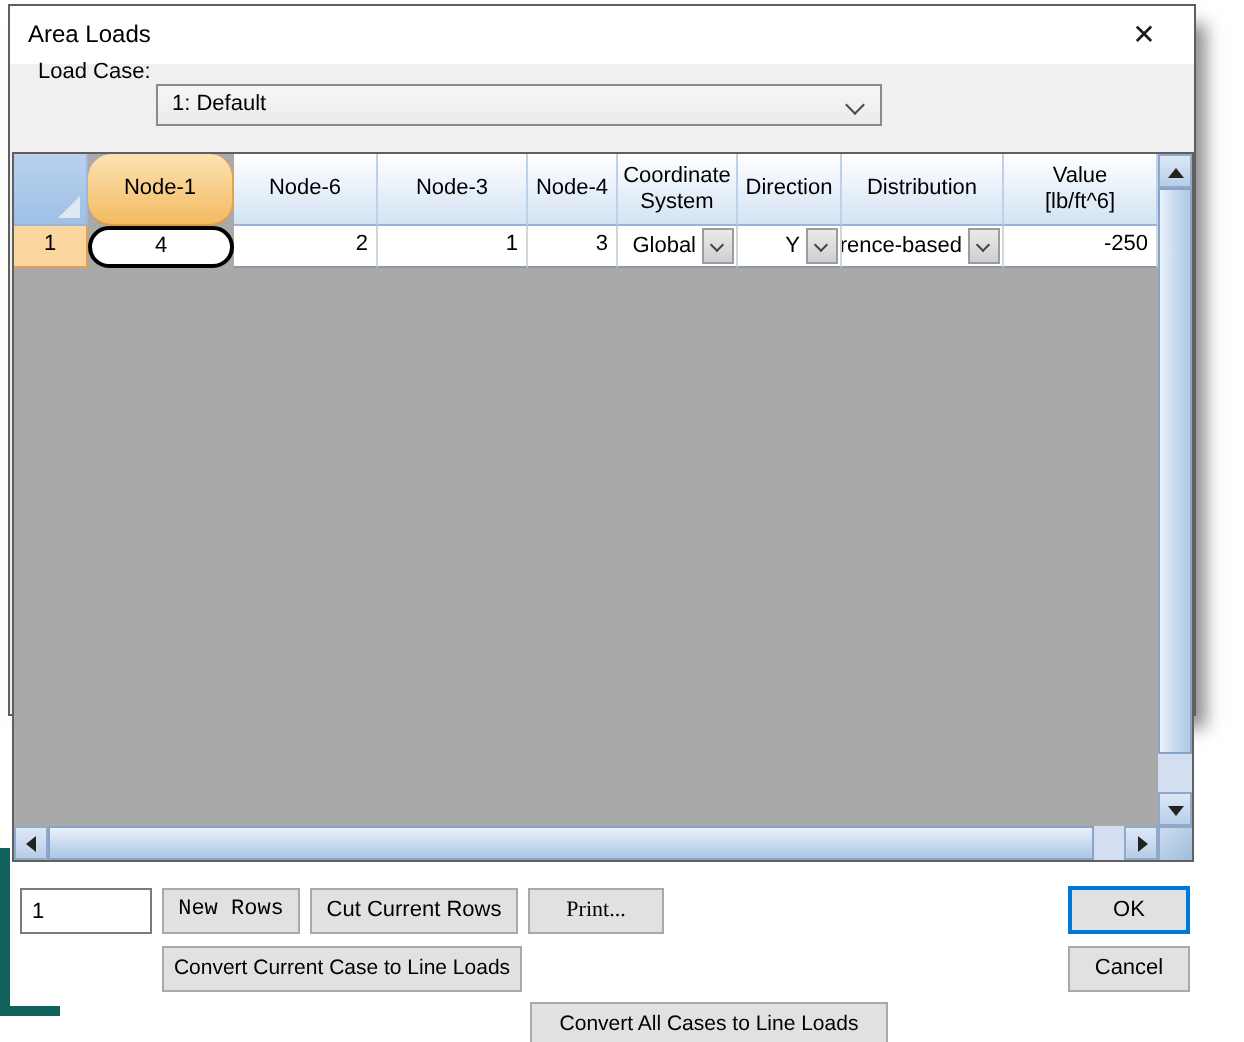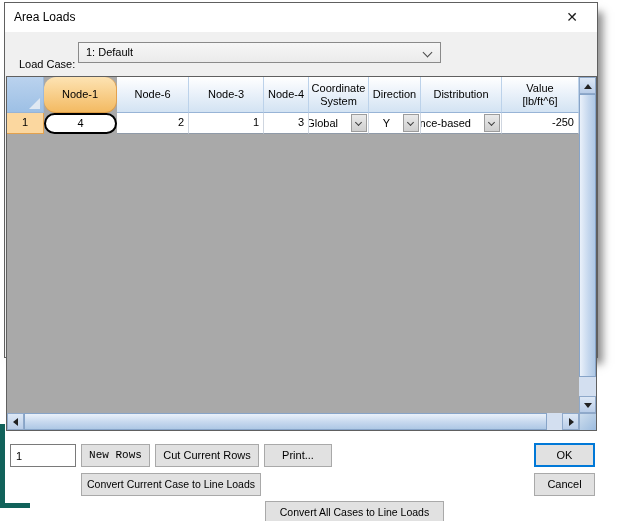--- a/index.html
+++ b/index.html
@@ -9,21 +9,21 @@
 
   .dlg { position:absolute; left:4px; top:2px; width:594px; height:356px;
          background:#f0f0f0; border:1px solid #5f5f5f;
          box-shadow:7px 8px 8px -2px rgba(50,50,50,0.55); }
 
   .titlebar { position:absolute; left:0; top:0; width:100%; height:29px; background:#ffffff; }
   .title    { position:absolute; left:9px; top:7px; font-size:12px; color:#000; }
   .closebtn { position:absolute; right:8px; top:3px; width:34px; height:23px;
               text-align:center; line-height:23px; font-size:14px; color:#1b1b1b; cursor:default; }
 
-  .lc-label { position:absolute; left:14px; top:55px; font-size:11px; color:#000; }
+  .lc-label { position:absolute; left:14px; top:27px; font-size:11px; color:#000; }
   .combo    { position:absolute; left:73px; top:39px; width:363px; height:21px;
               background:linear-gradient(180deg,#f6f6f6,#ebebeb); border:1px solid #8a8a8a; }
   .combo-text { position:absolute; left:7px; top:3px; font-size:11px; }
   .combo-chev { position:absolute; right:9px; top:6px; width:7px; height:7px;
                 border-right:1px solid #4a4a4a; border-bottom:1px solid #4a4a4a;
                 transform:rotate(45deg); }
 
   .grid { position:absolute; left:1px; top:73px; width:591px; height:355px;
           border:1px solid #606060; background:#a9a9a9; }
   .grid-rows { position:absolute; left:0; top:0; right:17px; bottom:17px; overflow:hidden; background:#a9a9a9; }
@@ -41,21 +41,21 @@
 
   .data-row { display:flex; height:21px; }
   .dc { font-size:11px; background:#ffffff; border-right:1px solid #cfd6e0;
         border-bottom:1px solid #8f9aa8; line-height:19px; text-align:right;
         padding-right:4px; overflow:hidden; white-space:nowrap; }
   .dc.rowhdr { background:#fbd79f; border-right:1px solid #e2a14e; border-bottom:1px solid #e2a14e;
                text-align:center; padding-right:0; }
   .dc.selcell { border:2px solid #000000; text-align:center; padding-right:0; line-height:17px; }
   .dc.ddcell { display:flex; align-items:stretch; padding:0; }
   .dd-text { flex:1; display:flex; justify-content:flex-end; align-items:center; overflow:hidden;
-             padding-right:12px; }
+             padding-right:2px; }
   .dd-btn { width:16px; margin:1px; background:linear-gradient(180deg,#eaeaea,#cfcfcf);
             border:1px solid #9c9c9c; position:relative; flex:0 0 16px; }
   .dd-chev { position:absolute; left:4px; top:5px; width:5px; height:5px;
              border-right:1px solid #3f3f3f; border-bottom:1px solid #3f3f3f; transform:rotate(45deg); }
 
   
   .w-corner{width:37px;} .w-n1{width:73px;border-radius:12px;} .w-n2{width:72px;} .w-n3{width:75px;}
   .w-n4{width:45px;} .w-cs{width:60px;} .w-dir{width:52px;} .w-dist{width:81px;} .w-val{width:77px;}
 
   
@@ -80,21 +80,21 @@
   .tri-right { left:6px; top:4px;  border-top:4px solid transparent; border-bottom:4px solid transparent; border-left:5px solid #222; }
 
   
   .num-input { position:absolute; left:5px; top:441px; width:66px; height:23px;
                border:1px solid #7a7a7a; background:#fff; font-size:11px; padding:0 0 0 5px; }
   .btn { position:absolute; height:23px; background:#e1e1e1; border:1px solid #a9a9a9;
          font-size:11px; color:#000; text-align:center; line-height:21px; cursor:default;
          overflow:hidden; white-space:nowrap; }
   .btn-newrows { left:76px;  top:441px; width:69px;font-family:Liberation Mono, monospace; }
   .btn-cut     { left:150px; top:441px; width:104px; }
-  .btn-print   { left:259px; top:441px; width:68px; }
+  .btn-print   { left:259px; top:441px; width:68px;font-family:Liberation Serif, serif; }
   .btn-ok      { left:529px; top:440px; width:61px; height:24px; border:2px solid #0078d7; line-height:20px; }
   .btn-conv1   { left:76px;  top:470px; width:180px; font-size:10.5px; }
   .btn-conv2   { left:260px; top:470px; width:179px; font-size:10.5px;margin-top:28px; }
   .btn-cancel  { left:529px; top:470px; width:61px; }
 </style>
 </head>
 <body>
 
 <div class="teal-left"></div>
 <div class="teal-bottom"></div>

